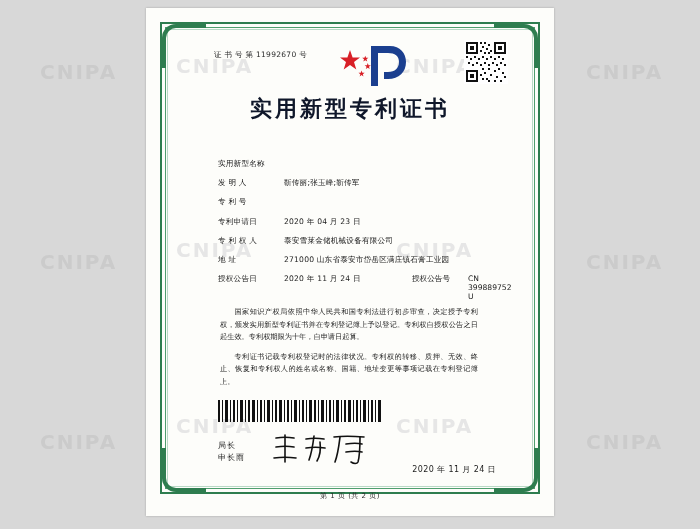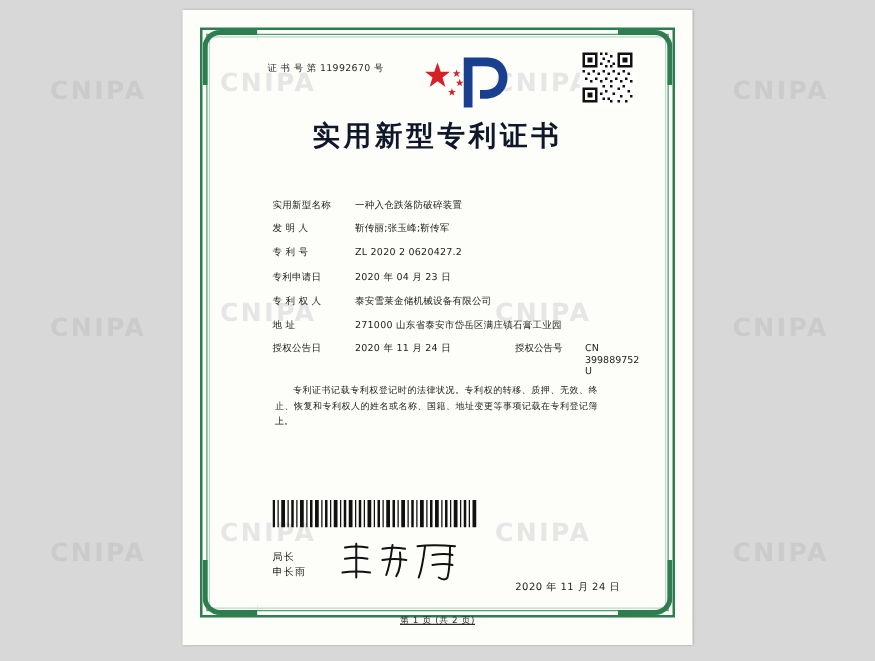--- a/index.html
+++ b/index.html
@@ -169,21 +169,20 @@
     letter-spacing: .4px;
   }
 
   .page-no {
     position: absolute;
     left: 0; right: 0; top: 483px;
     text-align: center;
     font-size: 7px;
     color: #2a2a2a;
     letter-spacing: .5px;
-    text-decoration: underline;
   }
 
   
   .wm {
     position: absolute;
     font-family: "DejaVu Sans", "Liberation Sans", sans-serif;
     font-weight: bold;
     color: #e6e6e6;
     letter-spacing: 2px;
     pointer-events: none;
@@ -314,31 +313,29 @@
       </g>
     </svg>
   </div>
 
   <div class="title">实用新型专利证书</div>
 
   <div class="fields">
 
     <div class="field-row">
       <span class="field-label">实用新型名称</span>
-      <span class="field-value">一种入仓跌落防破碎装置</span>
     </div>
 
     <div class="field-row">
       <span class="field-label">发 明 人</span>
       <span class="field-value">靳传丽;张玉峰;靳传军</span>
     </div>
 
     <div class="field-row">
       <span class="field-label">专 利 号</span>
-      <span class="field-value">ZL 2020 2 0620427.2</span>
     </div>
 
     <div class="field-row">
       <span class="field-label">专利申请日</span>
       <span class="field-value">2020 年 04 月 23 日</span>
     </div>
 
     <div class="field-row">
       <span class="field-label">专 利 权 人</span>
       <span class="field-value">泰安雪莱金储机械设备有限公司</span>
@@ -351,20 +348,21 @@
 
     <div class="field-row dual">
       <span class="field-label">授权公告日</span>
       <span class="field-value">2020 年 11 月 24 日</span>
       <span class="field-label2">授权公告号</span>
       <span class="field-value2">CN 399889752 U</span>
     </div>
   </div>
 
   <div class="paras">
+    <p>国家知识产权局依照中华人民共和国专利法进行初步审查，决定授予专利权，颁发实用新型专利证书并在专利登记簿上予以登记。专利权自授权公告之日起生效。专利权期限为十年，自申请日起算。</p>
     <p>专利证书记载专利权登记时的法律状况。专利权的转移、质押、无效、终止、恢复和专利权人的姓名或名称、国籍、地址变更等事项记载在专利登记簿上。</p>
   </div>
 
   <div class="barcode">
     <svg width="164" height="22" viewBox="0 0 164 22">
       <g fill="#111">
         <rect x="0" y="0" width="2" height="22"></rect>
           <rect x="4" y="0" width="1" height="22"></rect>
           <rect x="7" y="0" width="3" height="22"></rect>
         <rect x="12" y="0" width="1" height="22"></rect>

